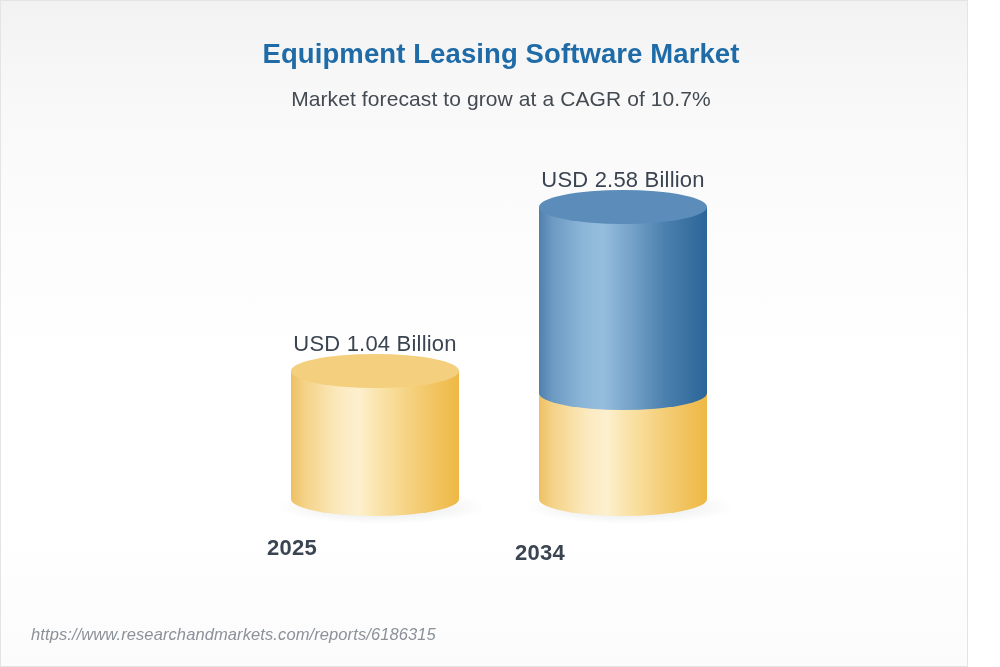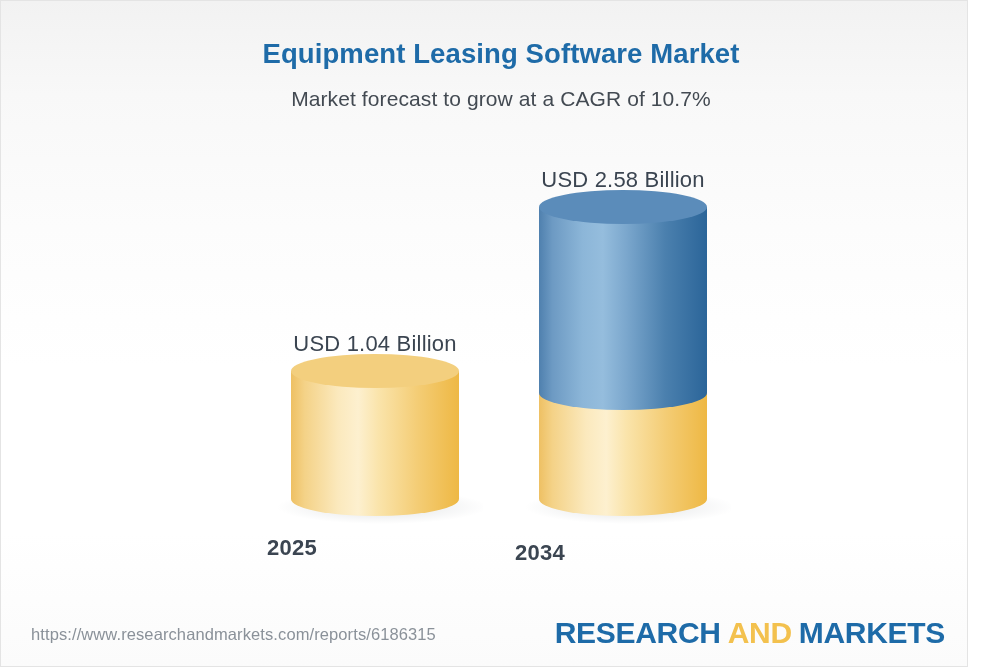--- a/index.html
+++ b/index.html
@@ -91,20 +91,21 @@
   }
 
   
   .footer-url {
     position: absolute;
     left: 30px;
     bottom: 22px;
     font-size: 16.5px;
     color: #8a9199;
     letter-spacing: 0.1px;
+    font-style: italic;
   }
 
   .logo {
     position: absolute;
     right: 22px;
     bottom: 18px;
     text-align: right;
     line-height: 1;
   }
   .logo-main {
@@ -211,16 +212,15 @@
       </svg>
 
       <div class="cat-label" style="top:360px;margin-top:19px;">2034</div>
     </div>
 
   </div>
 
   <div class="footer-url">https://www.researchandmarkets.com/reports/6186315</div>
 
   <div class="logo">
-    <div class="logo-main"><span>RESEARCH</span><span class="logo-and" style="margin:0 7px;">AND</span><span>MARKETS</span></div>
   </div>
 
 </div>
 
 </body></html>

